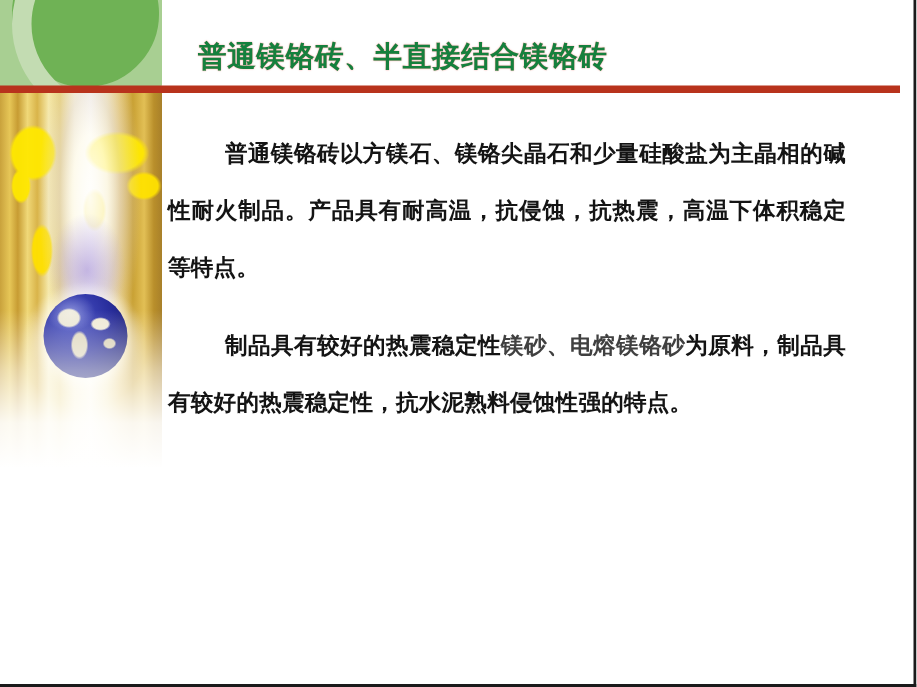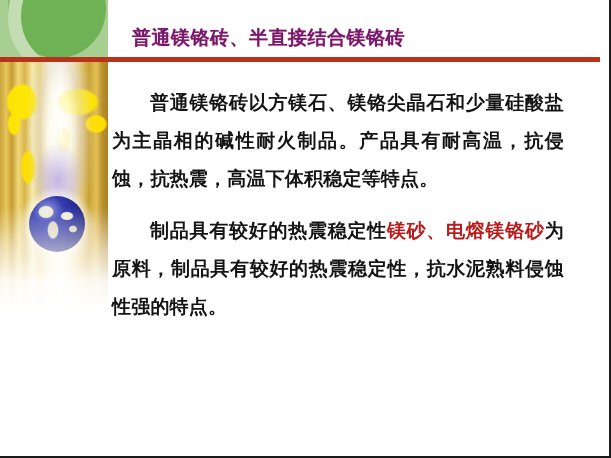--- a/index.html
+++ b/index.html
@@ -155,45 +155,45 @@
       rgba(255,255,255,.38) 0%, rgba(255,255,255,0) 70%);
   }
 
   
   #title {
     position: absolute;
     left: 132px;
     top: 25px;
     font-size: 19px;
     font-weight: bold;
-    color: #701a75;
+    color: #15803d;
     letter-spacing: .5px;
     white-space: nowrap;
     text-shadow: 0 0 1px rgba(232,39,28,.6);
   }
 
   
   #body-copy {
     position: absolute;
     left: 112px;
     top: 84px;
     width: 452px;
   }
   .para {
     margin: 0 0 14px 0;
-    font-size: 19px;
+    font-size: 15px;
     font-weight: bold;
     line-height: 38px;
     color: #141414;
     text-indent: 38px;
     letter-spacing: .2px;
     text-align: justify;
   }
   .para:last-child { margin-bottom: 0; }
-  .hl { color: #b91c1c; }
+  .hl { color: #404040; }
 </style>
 </head>
 <body>
 
 <div id="slide">
 
   <div id="green-block">
     <div id="green-swoosh-outer"></div>
     <div id="green-swoosh-inner"></div>
   </div>

